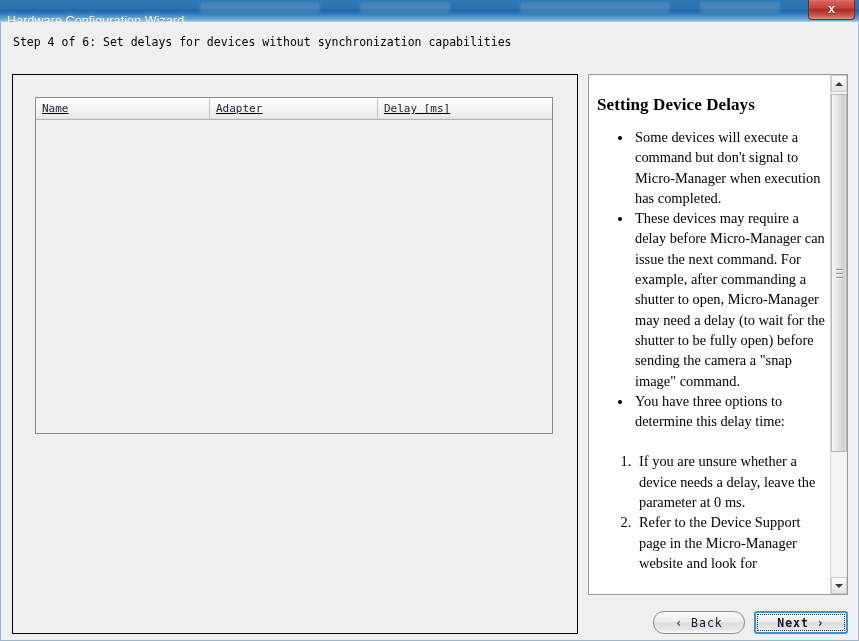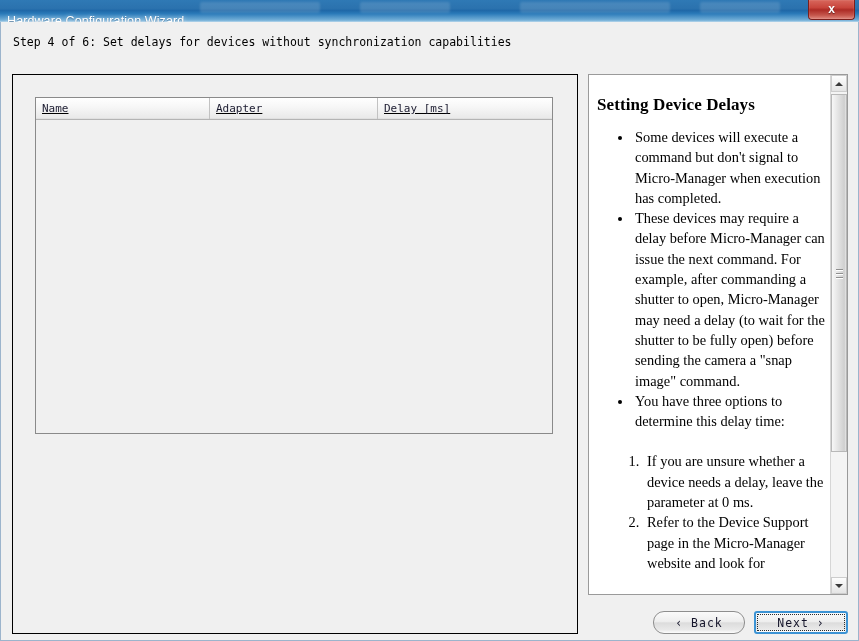--- a/index.html
+++ b/index.html
@@ -187,21 +187,21 @@
   }
   #help-bullets {
     margin: 12px 0 0 0;
     padding-left: 44px;
     list-style: disc;
     font-size: 14.4px;
     line-height: 20.3px;
   }
   #help-bullets li { margin: 0 0 0 0; padding-left: 2px; }
   #help-numbers {
-    margin: 20px 0 0 12px;
+    margin: 20px 0 0 4px;
     padding-left: 42px;
     list-style: decimal;
     font-size: 14.4px;
     line-height: 20.3px;
   }
   #help-numbers li { padding-left: 4px; }
 
   
   #scrollbar {
     position: absolute;
@@ -293,21 +293,21 @@
     width: 94px;
     border: 2px solid #3c93d4;
     border-radius: 3px;
   }
   #next-button .focus-ring {
     position: absolute;
     left: 1px; right: 1px; top: 1px; bottom: 1px;
     border: 1px dotted #2d2d2d;
     pointer-events: none;
   }
-  #next-button .lbl { position: relative; z-index: 1; }
+  #next-button .lbl { position: relative; z-index: 1; font-weight: bold; }
 </style>
 </head>
 <body>
 
 <div id="window">
 
   <div id="titlebar">
     <div class="ghost" style="left:200px; width:120px;"></div>
     <div class="ghost" style="left:360px; width:90px;"></div>
     <div class="ghost" style="left:520px; width:150px;"></div>

